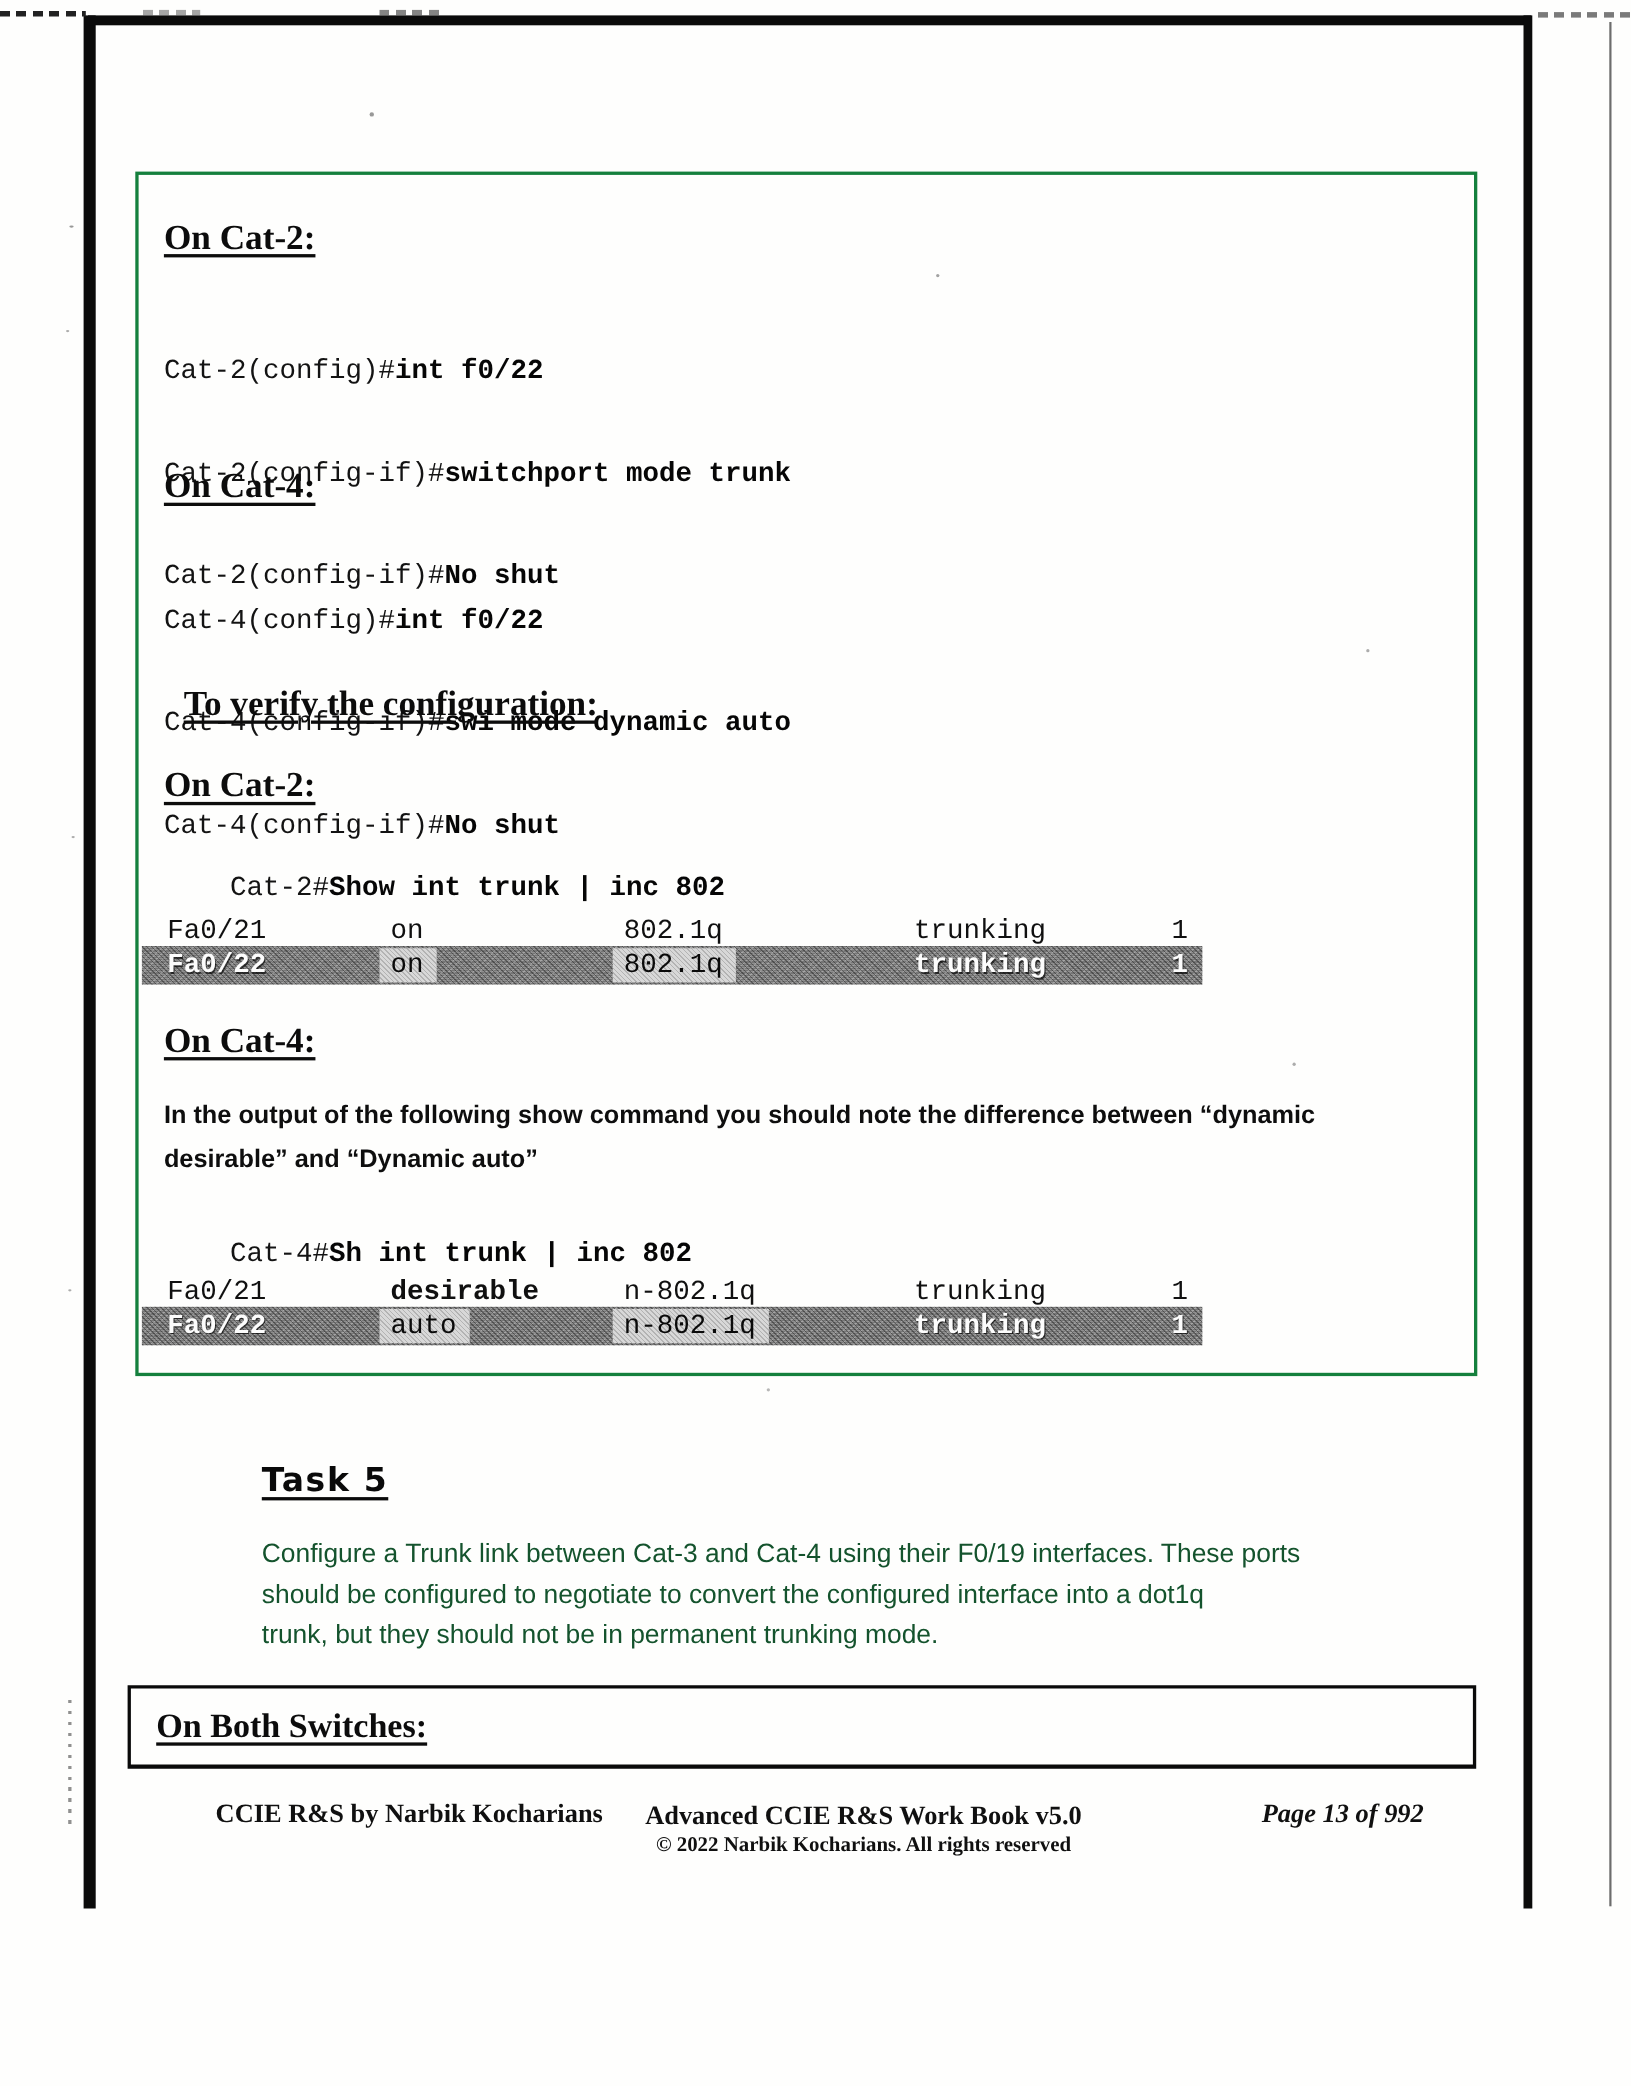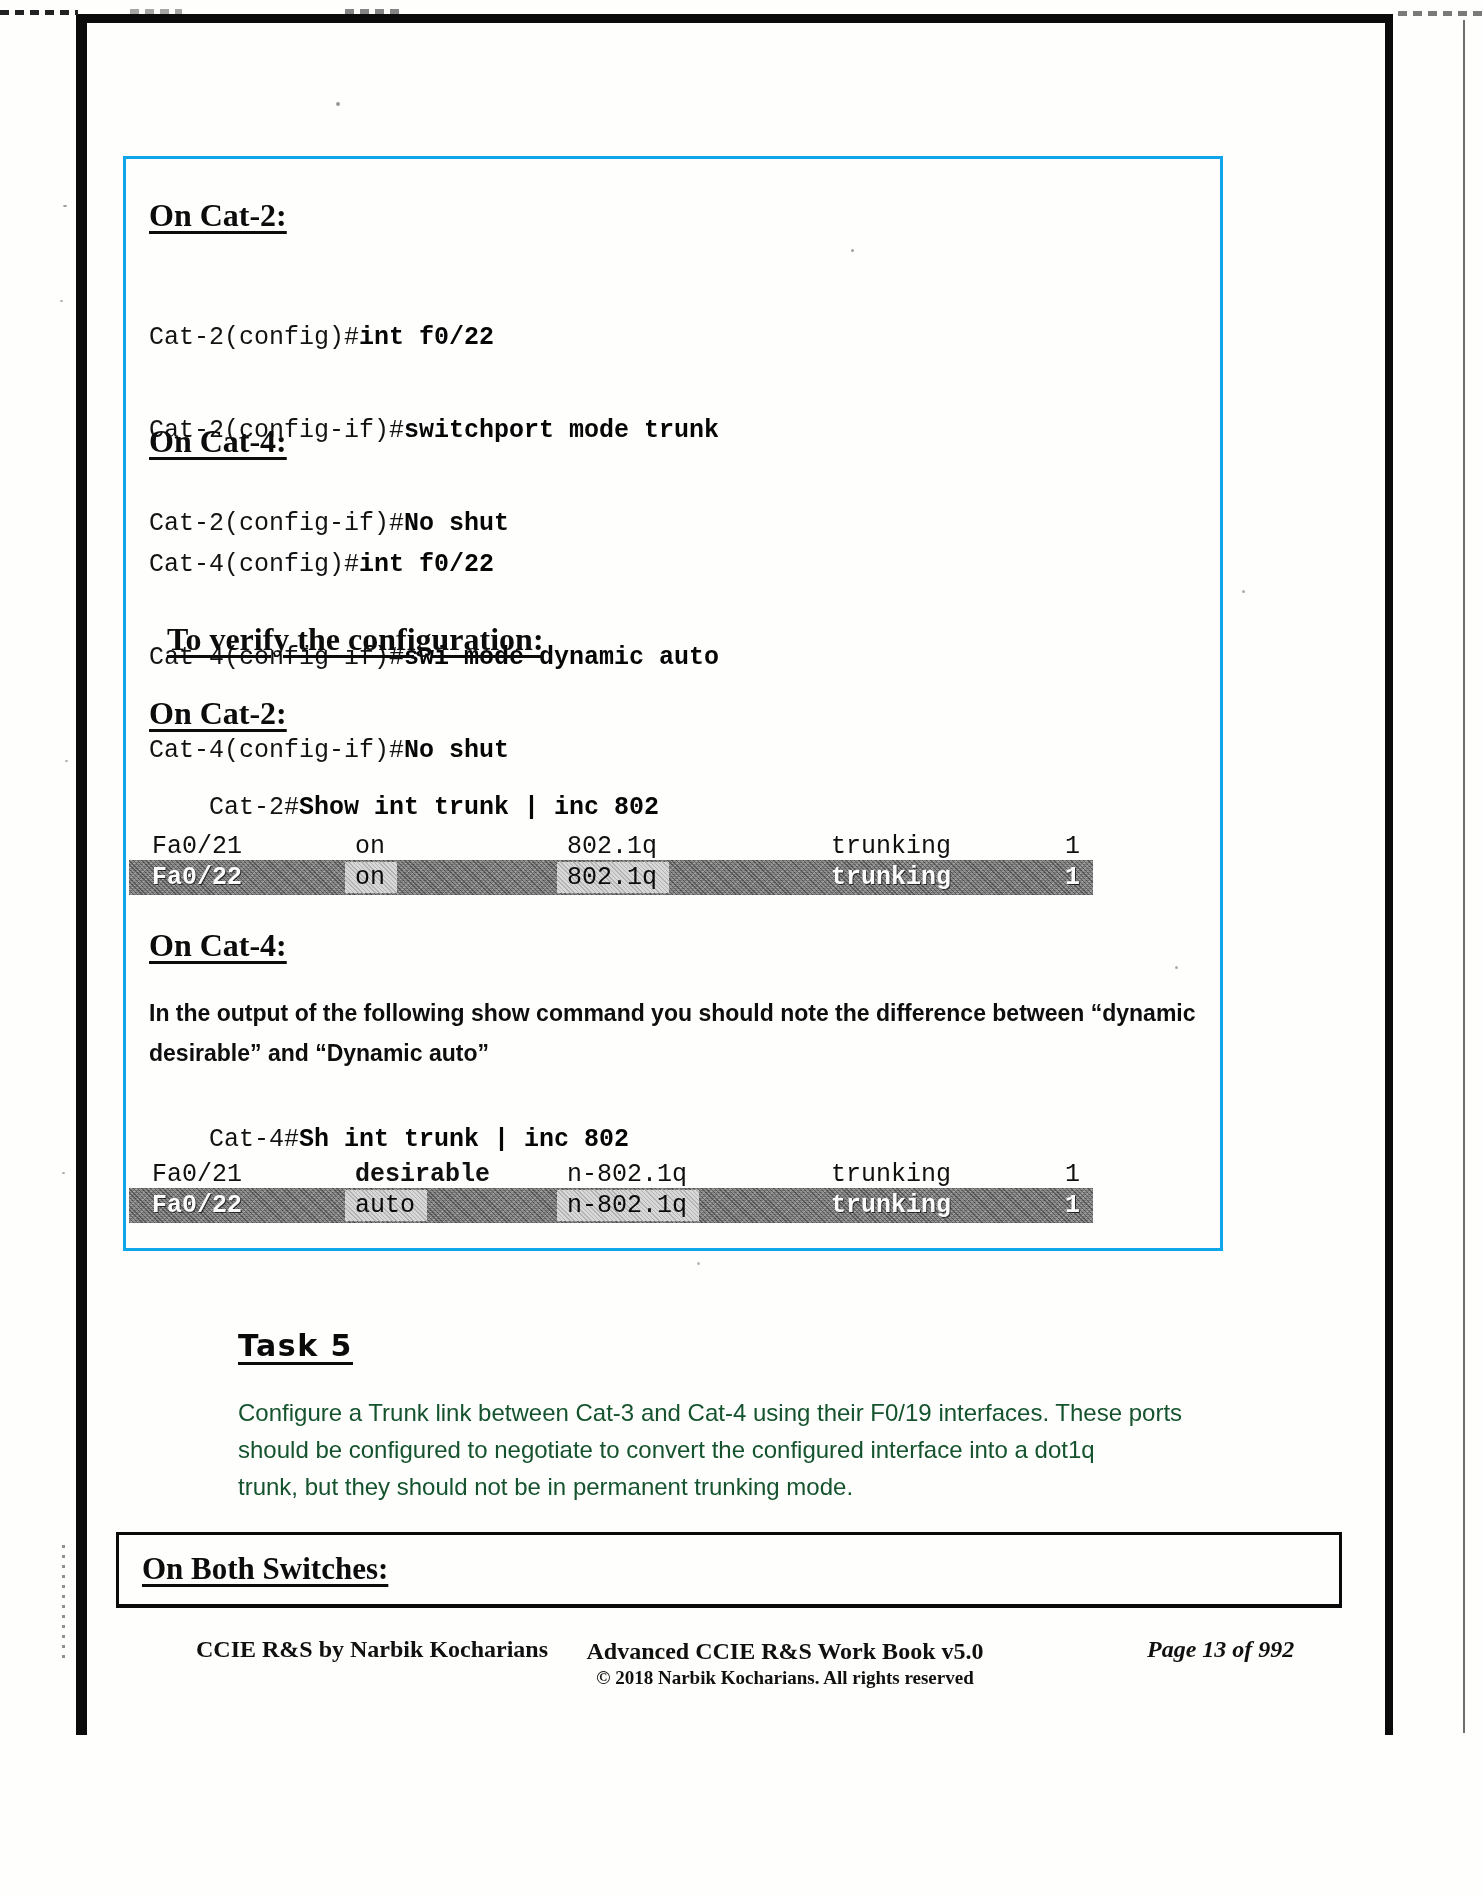--- a/index.html
+++ b/index.html
@@ -14,22 +14,22 @@
   .frame-left{left:76px;top:14px;width:11px;height:1721px;}
   .frame-top{left:80px;top:14px;width:1312px;height:9px;}
   .frame-right{left:1385px;top:14px;width:8px;height:1721px;}
   .edge-line{left:1463px;top:20px;width:2px;height:1713px;background:#3c3c3c;opacity:.75;}
   .dash{position:absolute;height:5px;background:repeating-linear-gradient(90deg,#222 0 9px,transparent 9px 15px);}
   .speck{position:absolute;background:#333;border-radius:50%;}
   .dotcol{position:absolute;left:62px;top:1545px;width:3px;height:115px;opacity:.5;
           background:repeating-linear-gradient(180deg,#222 0 3px,transparent 3px 10px);}
 
   
-  .config-box{position:absolute;left:123px;top:156px;width:1100px;height:1095px;
-              border:3px solid #0ea5e9;box-sizing:border-box;background:transparent;}
+  .config-box{position:absolute;left:123px;top:156px;width:1220px;height:1095px;
+              border:3px solid #15803d;box-sizing:border-box;background:transparent;}
   .switches-box{position:absolute;left:116px;top:1532px;width:1226px;height:76px;
               border:3px solid #0a0a0a;border-bottom-width:4px;box-sizing:border-box;}
 
   
   .h-serif{position:absolute;font-family:"Liberation Serif",serif;font-weight:bold;
            font-size:32px;line-height:36px;color:#0c0c0c;
            text-decoration:underline;text-underline-offset:5px;text-decoration-thickness:2.5px;}
   .code{position:absolute;font-family:"Liberation Mono","DejaVu Sans Mono",monospace;
         font-size:25px;line-height:31px;white-space:pre;color:#131313;}
   .code b{font-weight:bold;color:#060606;}
@@ -164,15 +164,15 @@
   <div>trunk, but they should not be in permanent trunking mode.</div>
 </div>
 
 <div class="switches-box">
   <div class="h-serif" style="left:23px;top:16px;font-size:31px;">On Both Switches:</div>
 </div>
 
 <div class="footer-left">CCIE R&amp;S by Narbik Kocharians</div>
 <div class="footer-center">
   <div>Advanced CCIE R&amp;S Work Book v5.0</div>
-  <div class="copy">© 2018 Narbik Kocharians. All rights reserved</div>
+  <div class="copy">© 2022 Narbik Kocharians. All rights reserved</div>
 </div>
 <div class="footer-right">Page 13 of 992</div>
 
 </body></html>

